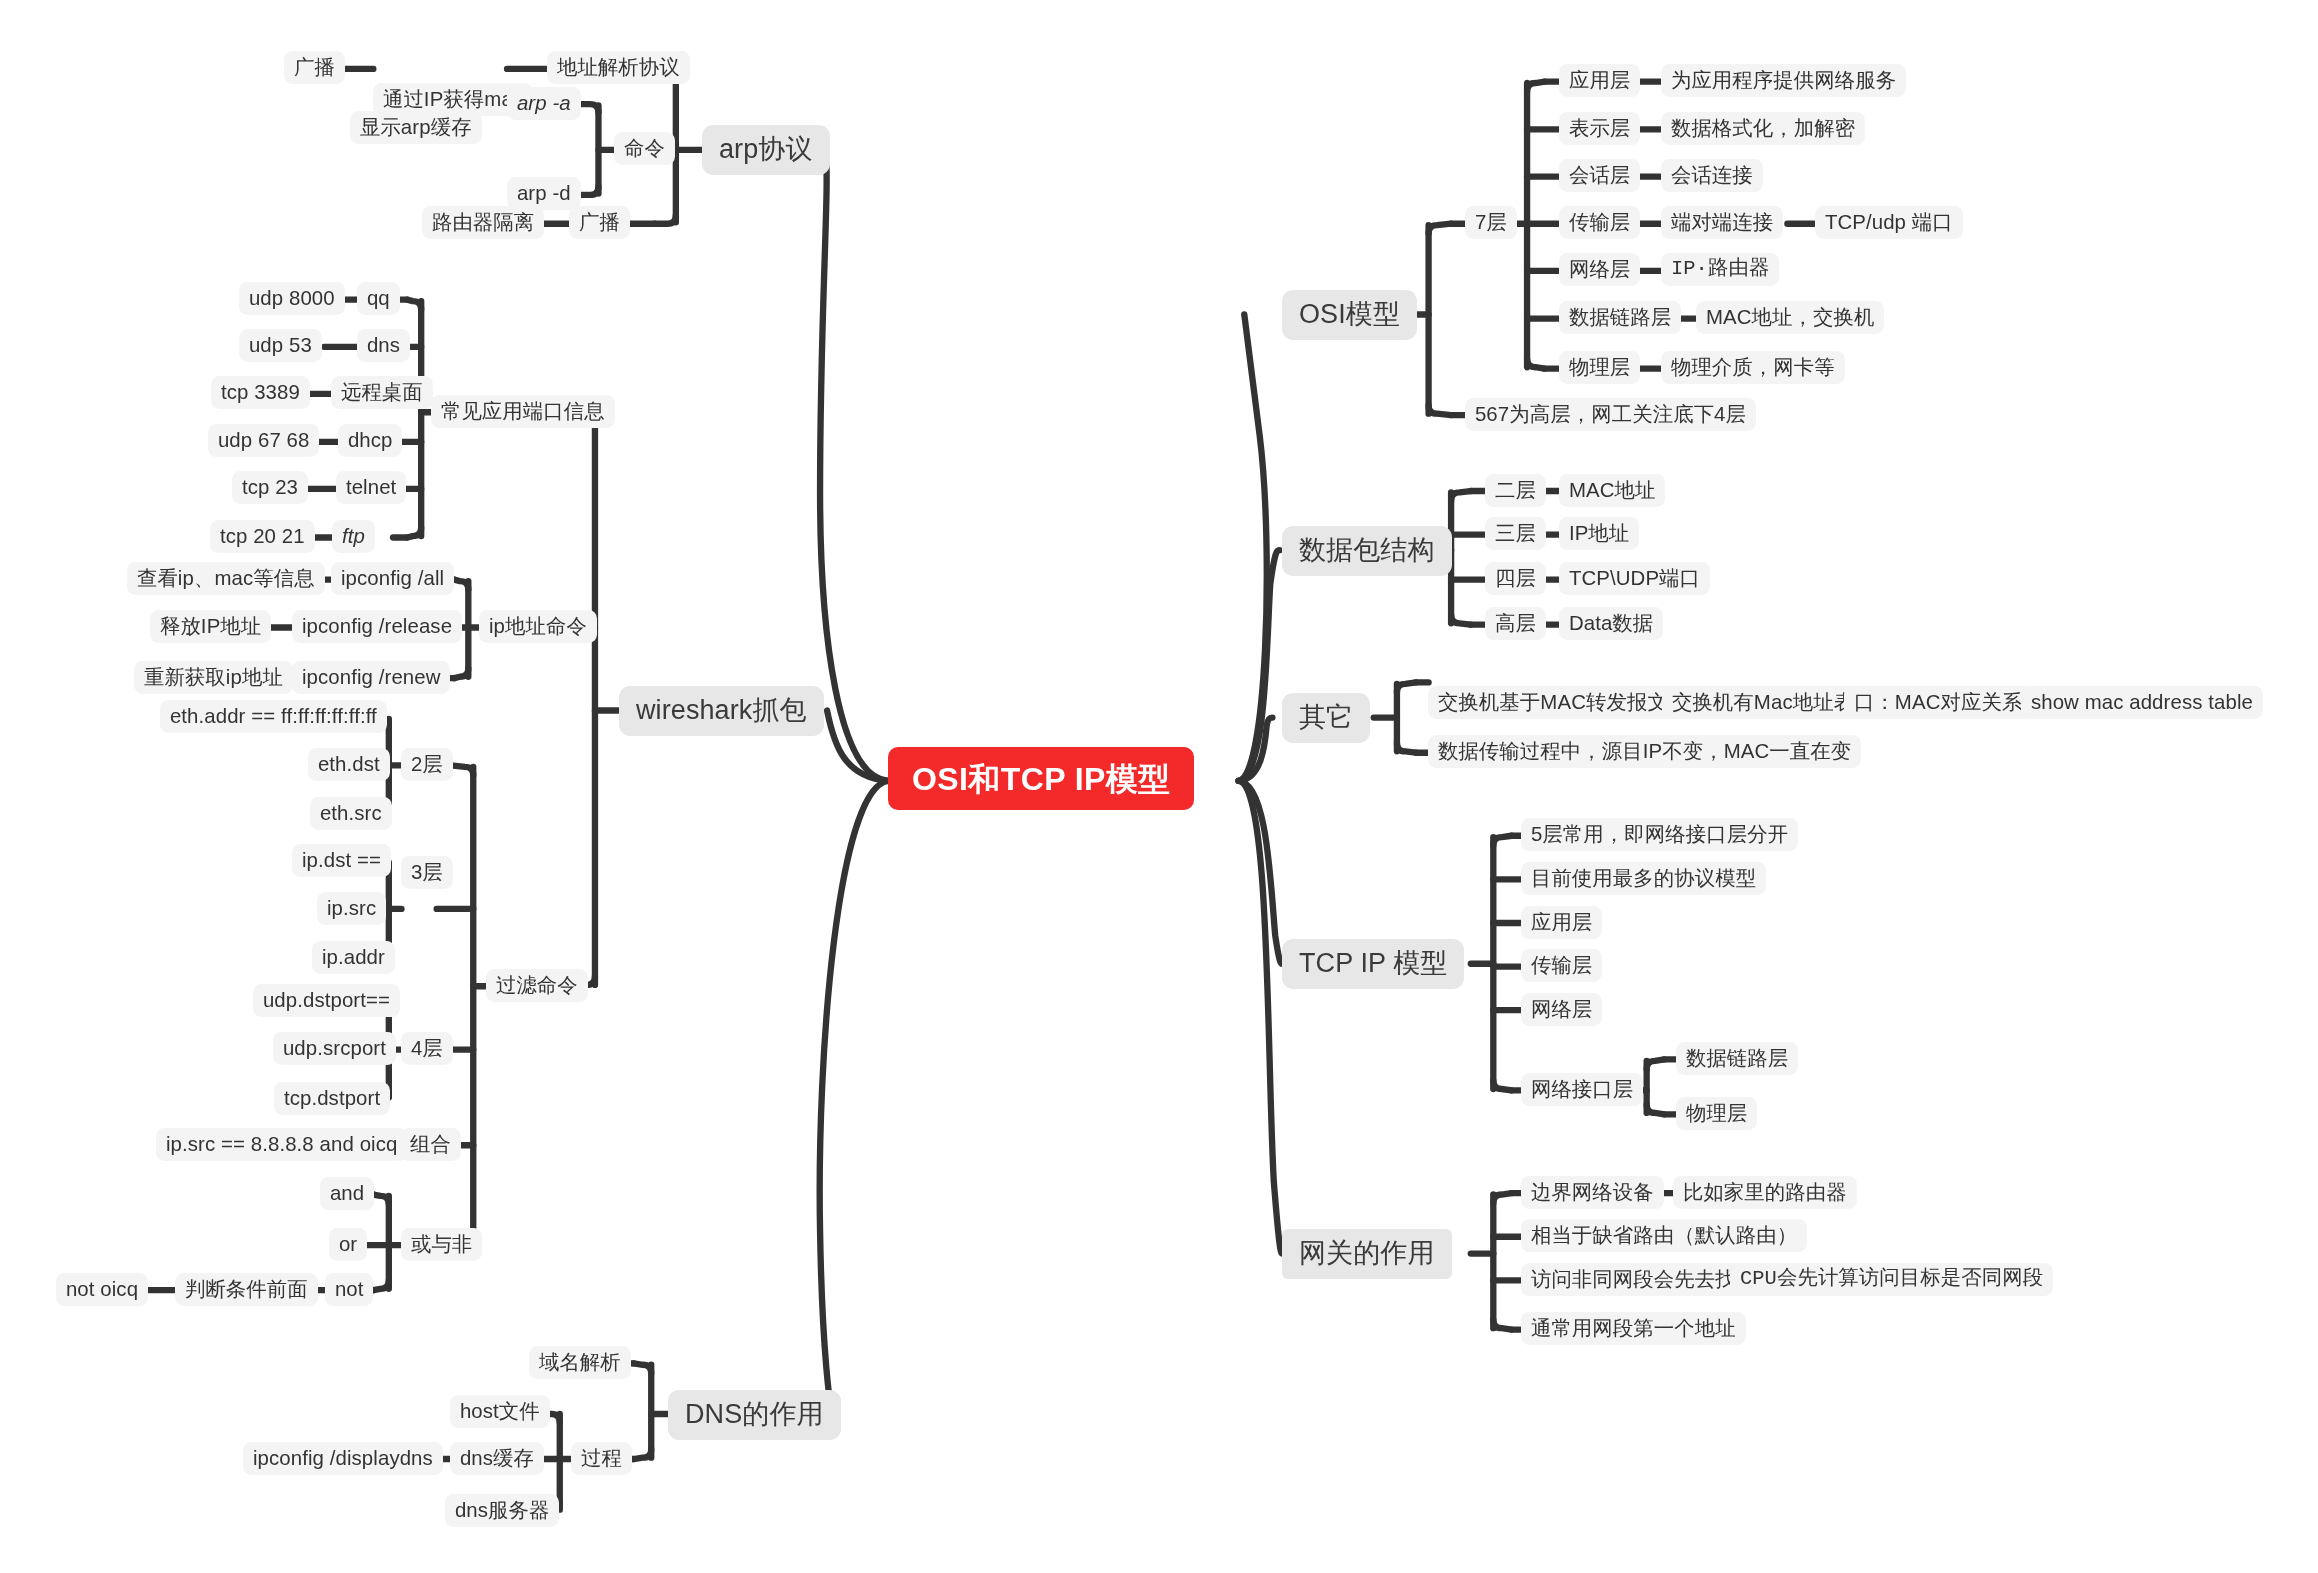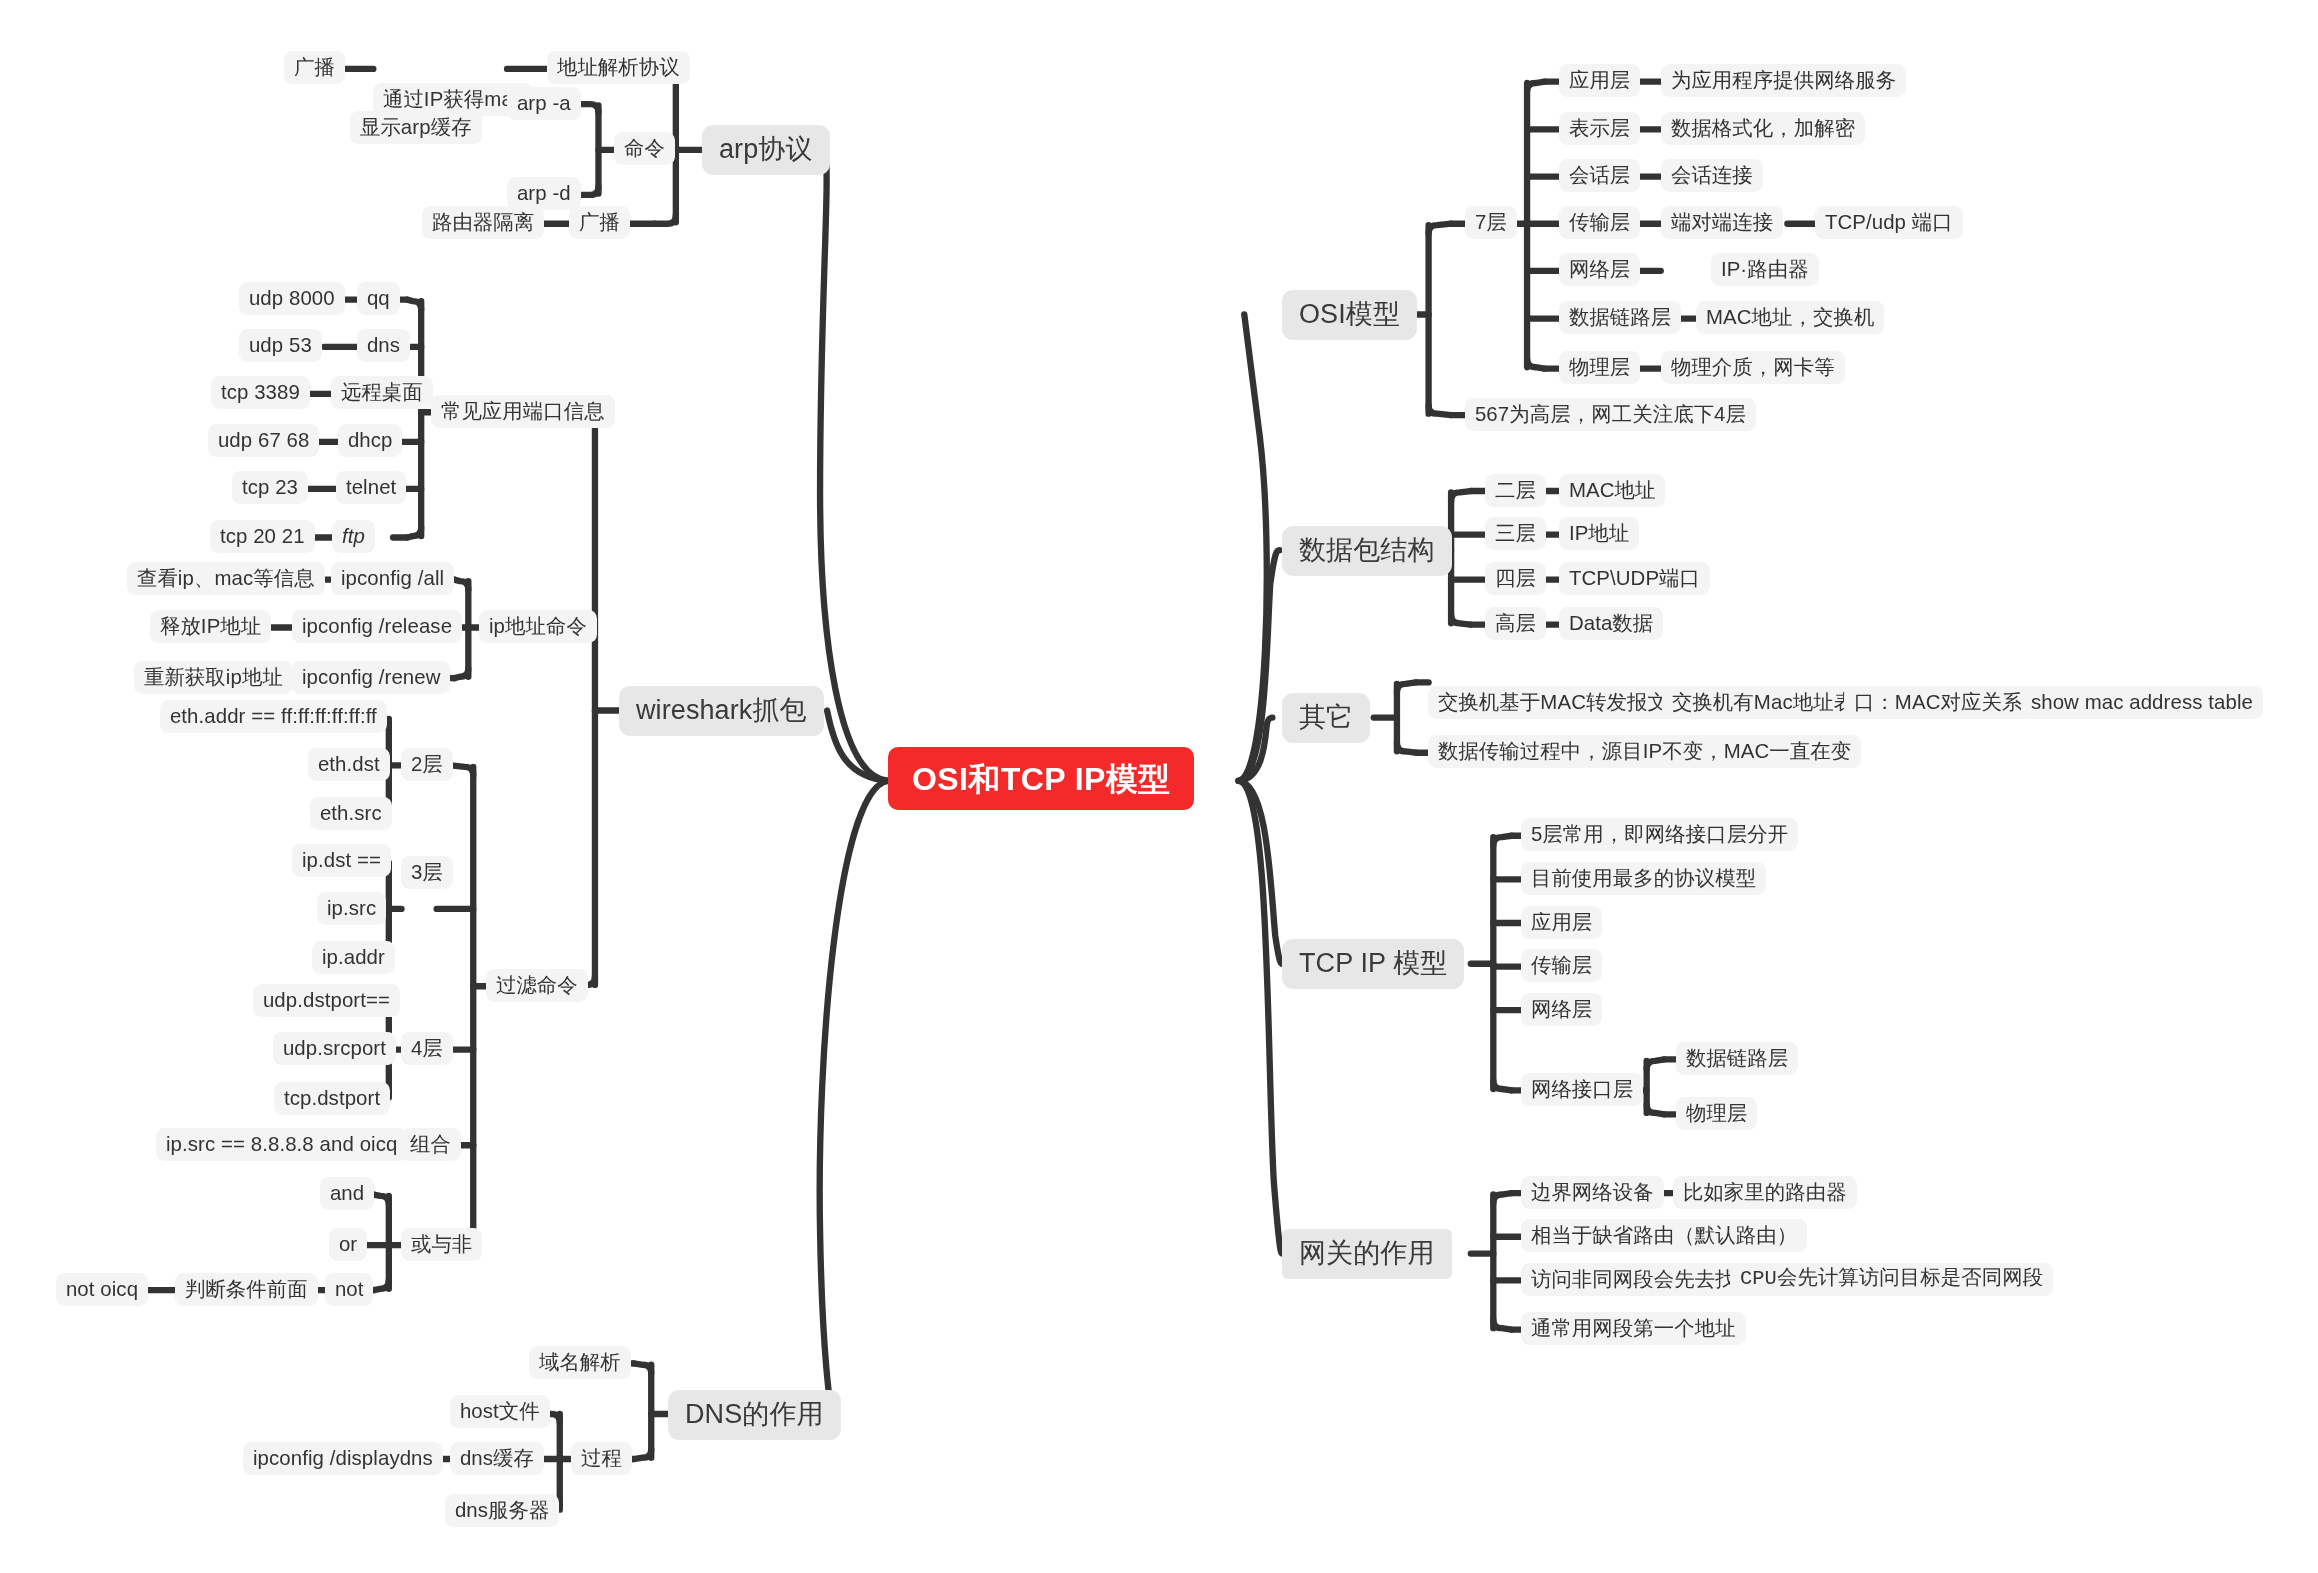--- a/index.html
+++ b/index.html
@@ -282,21 +282,21 @@
 
   <div class="node lvl-root" style="left:888px;top:747px;">OSI和TCP IP模型</div>
 
   <div class="node lvl-branch" style="left:702px;top:125px;">arp协议</div>
 
   <div class="node lvl-leaf" style="left:547px;top:51px;">地址解析协议</div>
   <div class="node lvl-leaf" style="left:373px;top:51px;margin-top:32px;">通过IP获得mac</div>
   <div class="node lvl-leaf" style="left:284px;top:51px;">广播</div>
 
   <div class="node lvl-leaf" style="left:614px;top:132px;">命令</div>
-  <div class="node lvl-leaf" style="left:507px;top:87px;">arp -a</div>
+  <div class="node lvl-leaf" style="left:507px;top:87px;font-style:italic;">arp -a</div>
   <div class="node lvl-leaf" style="left:350px;top:87px;margin-top:24px;">显示arp缓存</div>
   <div class="node lvl-leaf" style="left:507px;top:177px;">arp -d</div>
 
   <div class="node lvl-leaf" style="left:569px;top:206px;">广播</div>
   <div class="node lvl-leaf" style="left:422px;top:206px;">路由器隔离</div>
 
   <div class="node lvl-branch" style="left:619px;top:686px;">wireshark抓包</div>
 
   <div class="node lvl-leaf" style="left:431px;top:395px;">常见应用端口信息</div>
 
@@ -363,21 +363,21 @@
   <div class="node lvl-leaf" style="left:1559px;top:64px;">应用层</div>
   <div class="node lvl-leaf" style="left:1661px;top:64px;">为应用程序提供网络服务</div>
   <div class="node lvl-leaf" style="left:1559px;top:112px;">表示层</div>
   <div class="node lvl-leaf" style="left:1661px;top:112px;">数据格式化，加解密</div>
   <div class="node lvl-leaf" style="left:1559px;top:159px;">会话层</div>
   <div class="node lvl-leaf" style="left:1661px;top:159px;">会话连接</div>
   <div class="node lvl-leaf" style="left:1559px;top:206px;">传输层</div>
   <div class="node lvl-leaf" style="left:1661px;top:206px;">端对端连接</div>
   <div class="node lvl-leaf" style="left:1815px;top:206px;">TCP/udp 端口</div>
   <div class="node lvl-leaf" style="left:1559px;top:253px;">网络层</div>
-  <div class="node lvl-leaf" style="left:1711px;top:253px;">IP·路由器</div>
+  <div class="node lvl-leaf" style="left:1661px;top:253px;font-family:Liberation Mono, monospace;">IP·路由器</div>
   <div class="node lvl-leaf" style="left:1559px;top:301px;">数据链路层</div>
   <div class="node lvl-leaf" style="left:1696px;top:301px;">MAC地址，交换机</div>
   <div class="node lvl-leaf" style="left:1559px;top:351px;">物理层</div>
   <div class="node lvl-leaf" style="left:1661px;top:351px;">物理介质，网卡等</div>
 
   <div class="node lvl-leaf" style="left:1465px;top:398px;">567为高层，网工关注底下4层</div>
 
   <div class="node lvl-branch" style="left:1282px;top:526px;">数据包结构</div>
   <div class="node lvl-leaf" style="left:1485px;top:474px;font-family:Liberation Serif, serif;">二层</div>
   <div class="node lvl-leaf" style="left:1559px;top:474px;">MAC地址</div>

